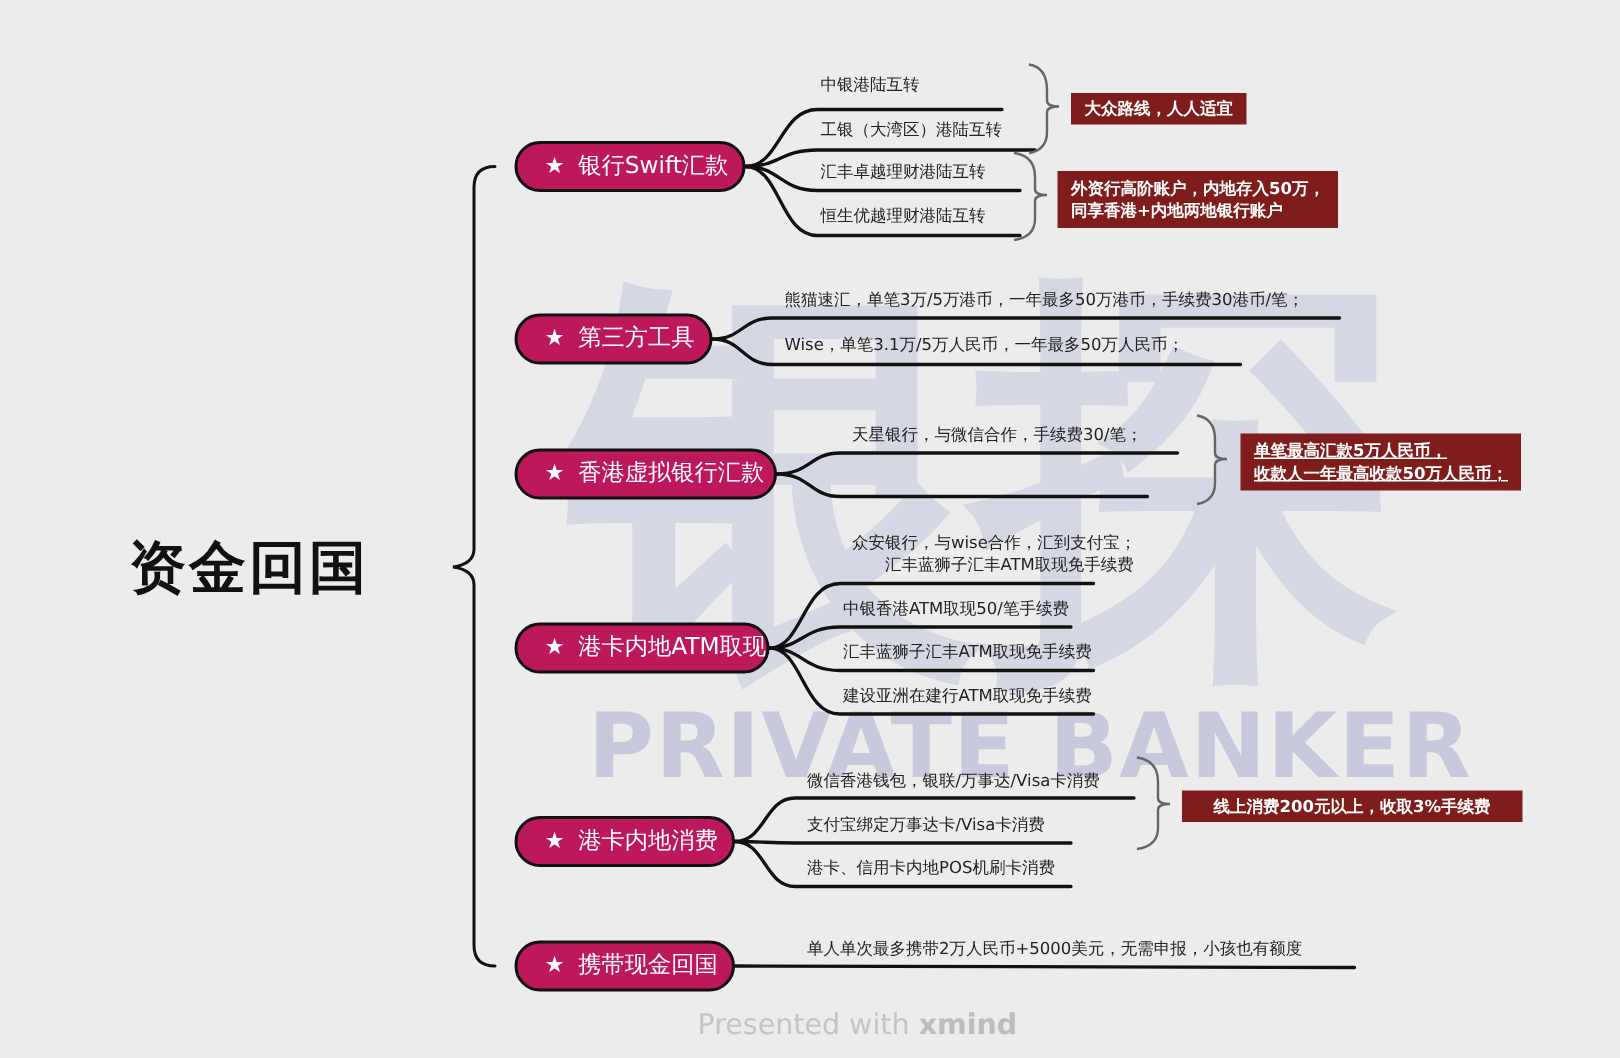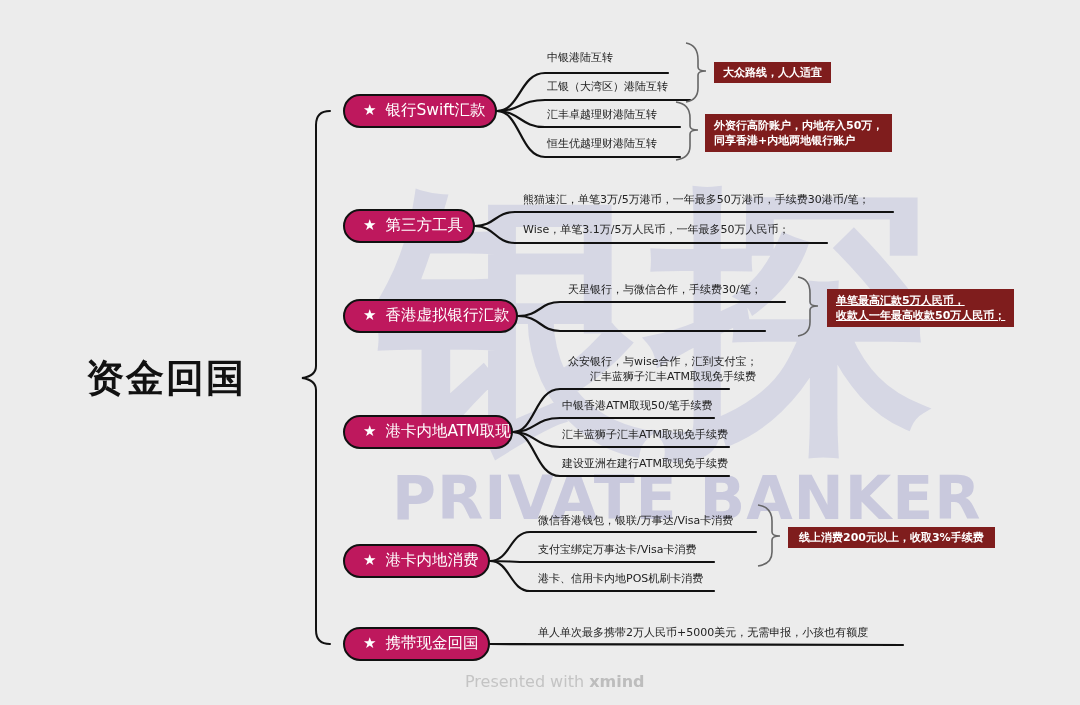--- a/index.html
+++ b/index.html
@@ -37,21 +37,21 @@
     position:absolute; z-index:3; font-size:11px; color:#222;
     white-space:nowrap; line-height:14px;
   }
   .note {
     position:absolute; z-index:3; background:#7f1d1d; color:#fff;
     font-size:11px; font-weight:bold; line-height:15px;
     padding:4px 9px; white-space:nowrap;
   }
   .footer {
     position:absolute; left:465px; top:672px; z-index:3;
-    font-size:16px; color:#c4c4c4;
+    font-size:19px; color:#c4c4c4;
   }
   .footer b { font-weight:bold; color:#bdbdbd; }
 </style>
 </head>
 <body>
 
 <div class="wm-cn">银探</div>
 <div class="wm-en">PRIVATE BANKER</div>
 
 <svg class="lines" width="1080" height="705">
@@ -133,15 +133,15 @@
 <div class="leaf" style="left:538px;top:543px;">支付宝绑定万事达卡/Visa卡消费</div>
 <div class="leaf" style="left:538px;top:572px;">港卡、信用卡内地POS机刷卡消费</div>
 
 <div class="leaf" style="left:538px;top:626px;">单人单次最多携带2万人民币+5000美元，无需申报，小孩也有额度</div>
 
 <div class="note" style="left:714px;top:62px;padding:3px 9px;">大众路线，人人适宜</div>
 <div class="note" style="left:705px;top:114px;white-space:pre;">外资行高阶账户，内地存入50万，
 同享香港+内地两地银行账户</div>
 <div class="note" style="left:827px;top:289px;white-space:pre;text-decoration:underline;">单笔最高汇款5万人民币，
 收款人一年最高收款50万人民币；</div>
-<div class="note" style="left:788px;top:527px;padding:3px 11px;">线上消费200元以上，收取3%手续费</div>
+<div class="note" style="left:788px;top:527px;padding:3px 21px;">线上消费200元以上，收取3%手续费</div>
 
 <div class="footer"><span>Presented with </span><b>xmind</b></div>
 
 </body></html>

